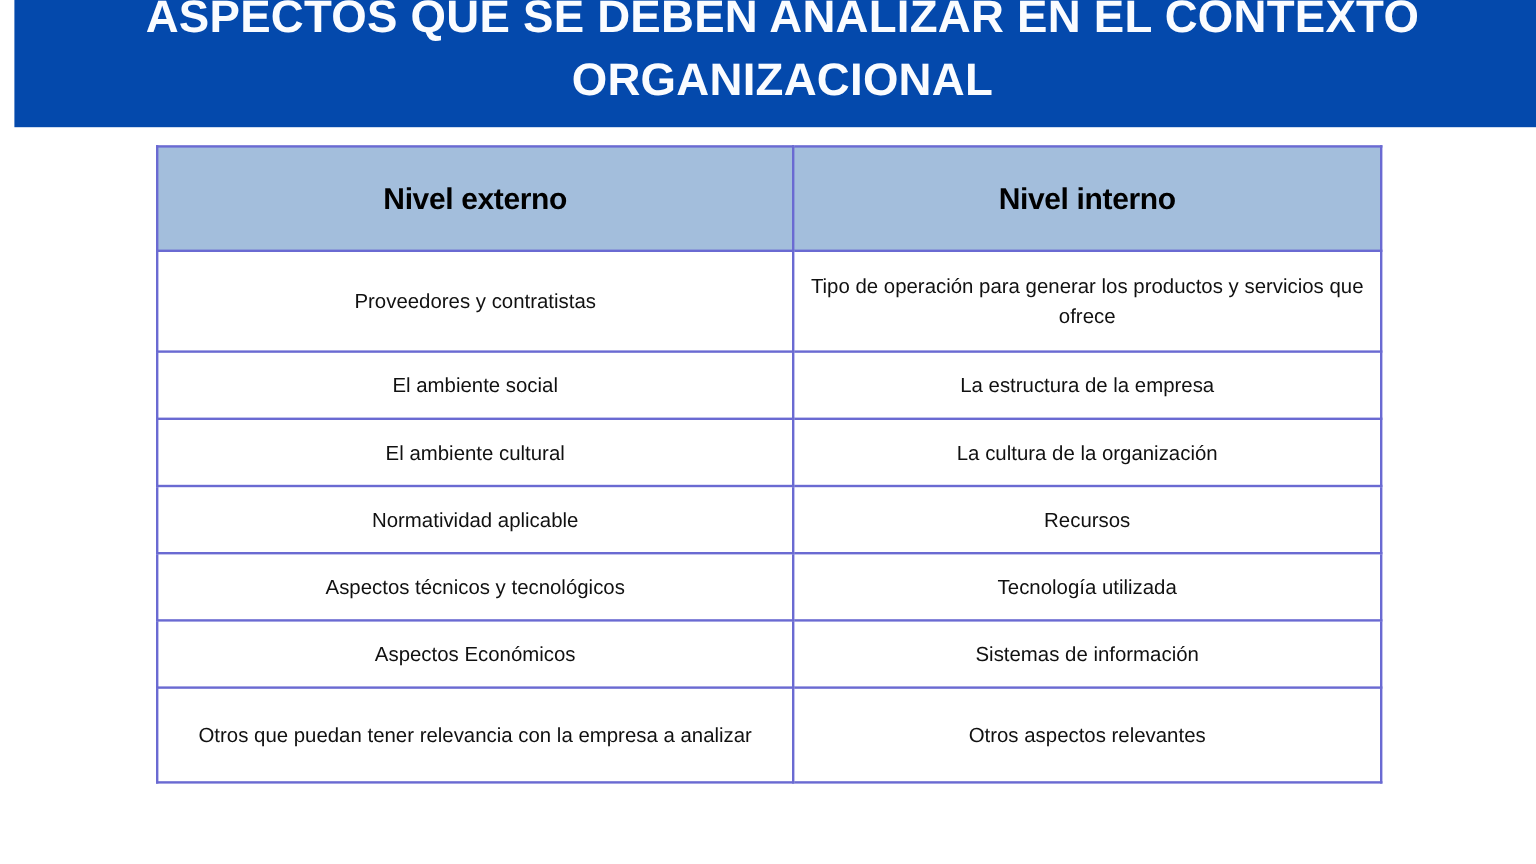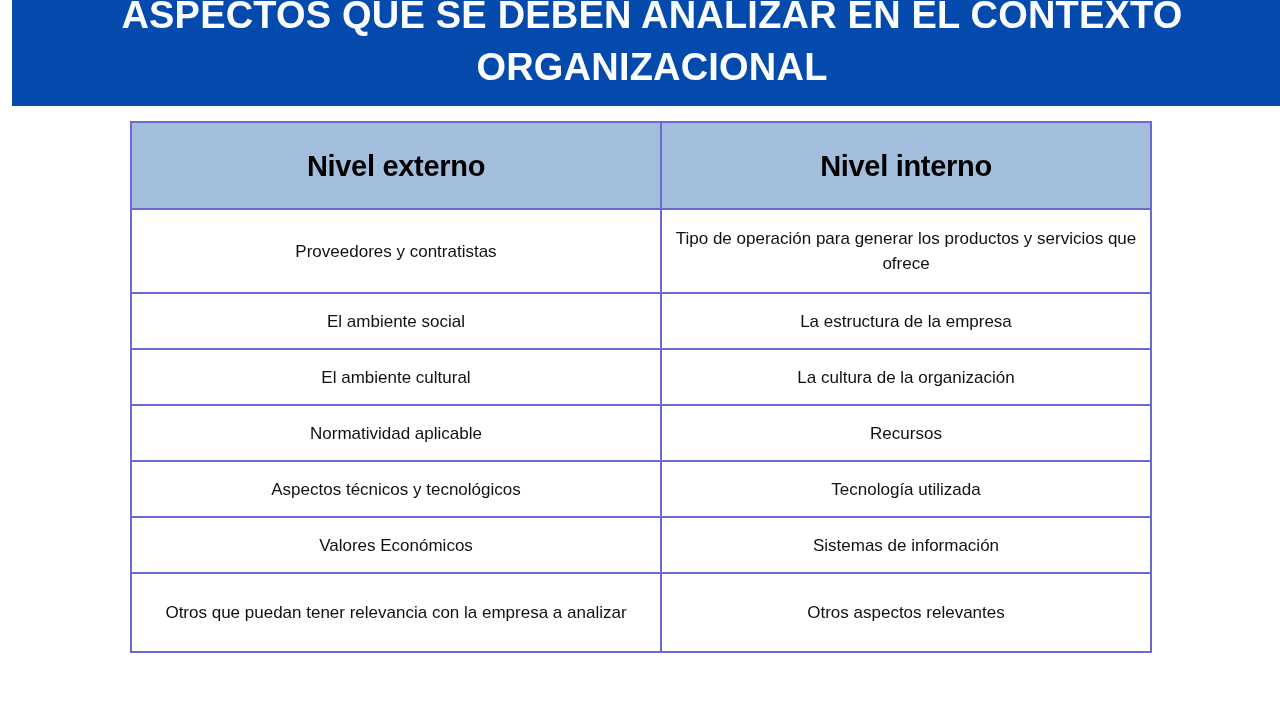--- a/index.html
+++ b/index.html
@@ -71,21 +71,21 @@
     vertical-align: middle;
     padding: 4px 10px;
     box-sizing: border-box;
   }
 
   table.aspect-table th {
     background: #a3bedc;
     color: #000000;
     font-family: "Liberation Sans", sans-serif;
     font-weight: bold;
-    font-size: 29px;
+    font-size: 25px;
     line-height: 40px;
     height: 87px;
     letter-spacing: -0.3px;
   }
 
   table.aspect-table td {
     background: #ffffff;
     color: #111111;
     font-family: "Liberation Sans", sans-serif;
     font-weight: normal;
@@ -132,21 +132,21 @@
         </tr>
         <tr>
           <td>Normatividad aplicable</td>
           <td>Recursos</td>
         </tr>
         <tr>
           <td>Aspectos técnicos y tecnológicos</td>
           <td>Tecnología utilizada</td>
         </tr>
         <tr>
-          <td>Valores Económicos</td>
+          <td>Aspectos Económicos</td>
           <td>Sistemas de información</td>
         </tr>
         <tr class="row-last">
           <td>Otros que puedan tener relevancia con la empresa a analizar</td>
           <td>Otros aspectos relevantes</td>
         </tr>
       </tbody>
     </table>
   </div>
 

